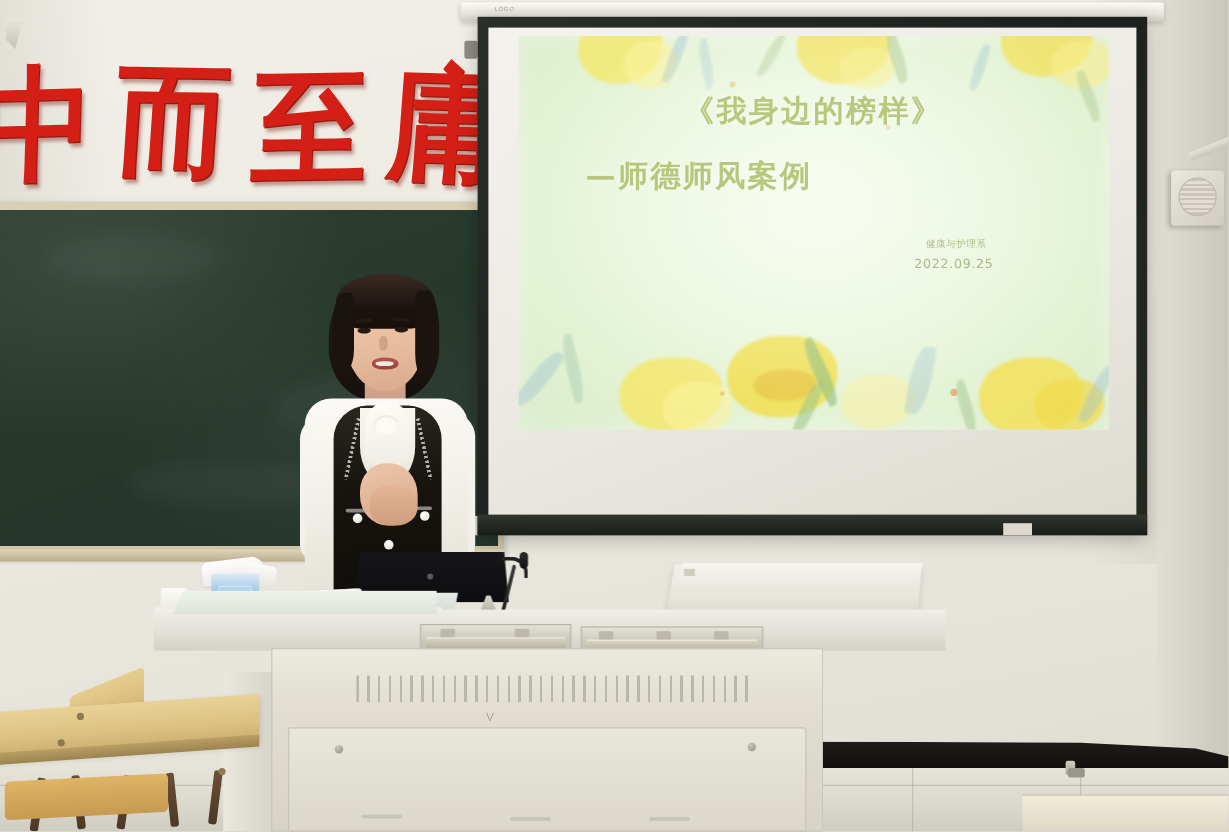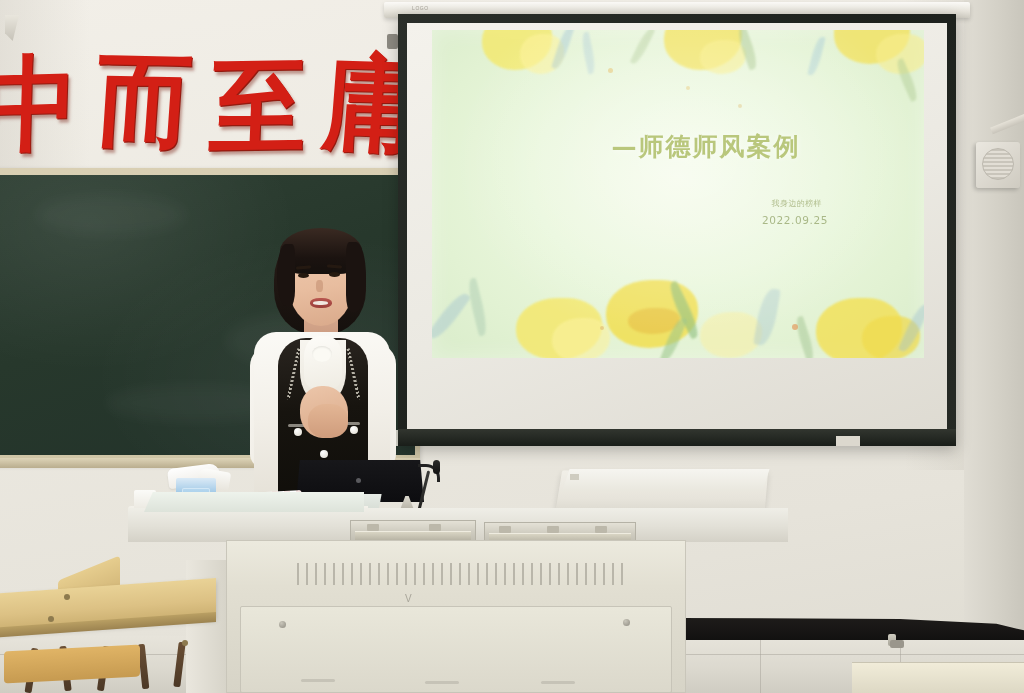--- a/index.html
+++ b/index.html
@@ -132,21 +132,21 @@
     position: absolute; left: 0; right: 0; top: 46px;
     text-align: center;
     font-family: "DejaVu Sans", sans-serif;
     font-size: 25px; font-weight: 600; letter-spacing: 2px;
     color: #b8c97e;
     text-shadow: 0 0 6px rgba(255,255,255,.75);
     z-index: 4;
   }
   .slide-subtitle {
     position: absolute; left: 0; right: 0; top: 100px;
-    text-align: center; padding-left: 56px;
+    text-align: left; padding-left: 56px;
     font-family: "DejaVu Sans", sans-serif;
     font-size: 25px; font-weight: 600; letter-spacing: 2px;
     color: #b9c77c;
     text-shadow: 0 0 6px rgba(255,255,255,.75);
     z-index: 4;
   }
   .slide-dept {
     position: absolute; right: 102px; top: 168px;
     font-family: "DejaVu Sans", sans-serif;
     font-size: 8px; color: #b0bd8c; letter-spacing: .4px; z-index: 4;
@@ -544,22 +544,23 @@
     <div class="leafy" style="left:236px;top:286px;width:11px;height:48px;background:#9ac58a;opacity:.55;transform:rotate(22deg);"></div>
     <div class="blob" style="left:268px;top:282px;width:62px;height:46px;background:#f9f0a4;opacity:.55;"></div>
     <div class="leafy" style="left:326px;top:258px;width:18px;height:58px;background:#a9c7cf;opacity:.42;transform:rotate(10deg);"></div>
     <div class="blob" style="left:384px;top:268px;width:86px;height:66px;background:#f3e157;opacity:.82;"></div>
     <div class="blob" style="left:430px;top:286px;width:58px;height:44px;background:#f0db4e;opacity:.72;"></div>
     <div class="leafy" style="left:368px;top:286px;width:10px;height:46px;background:#a4c694;opacity:.5;transform:rotate(-18deg);"></div>
     <div class="leafy" style="left:476px;top:272px;width:12px;height:52px;background:#9ec0d0;opacity:.4;transform:rotate(24deg);"></div>
     <div class="dot" style="left:360px;top:294px;width:6px;height:6px;background:#e39b5f;opacity:.7;"></div>
     <div class="dot" style="left:168px;top:296px;width:4px;height:4px;background:#e0b86c;opacity:.6;"></div>
 
+    <div class="slide-title">《我身边的榜样》</div>
     <div class="slide-subtitle">—师德师风案例</div>
-    <div class="slide-dept">我身边的榜样</div>
+    <div class="slide-dept">健康与护理系</div>
     <div class="slide-date">2022.09.25</div>
   </div>
 
   <div class="speaker-rod"></div>
   <div class="speaker-box">
     <div class="speaker-grill"></div>
   </div>
 
   <div class="person">
     <div class="p-hair-back"></div>

